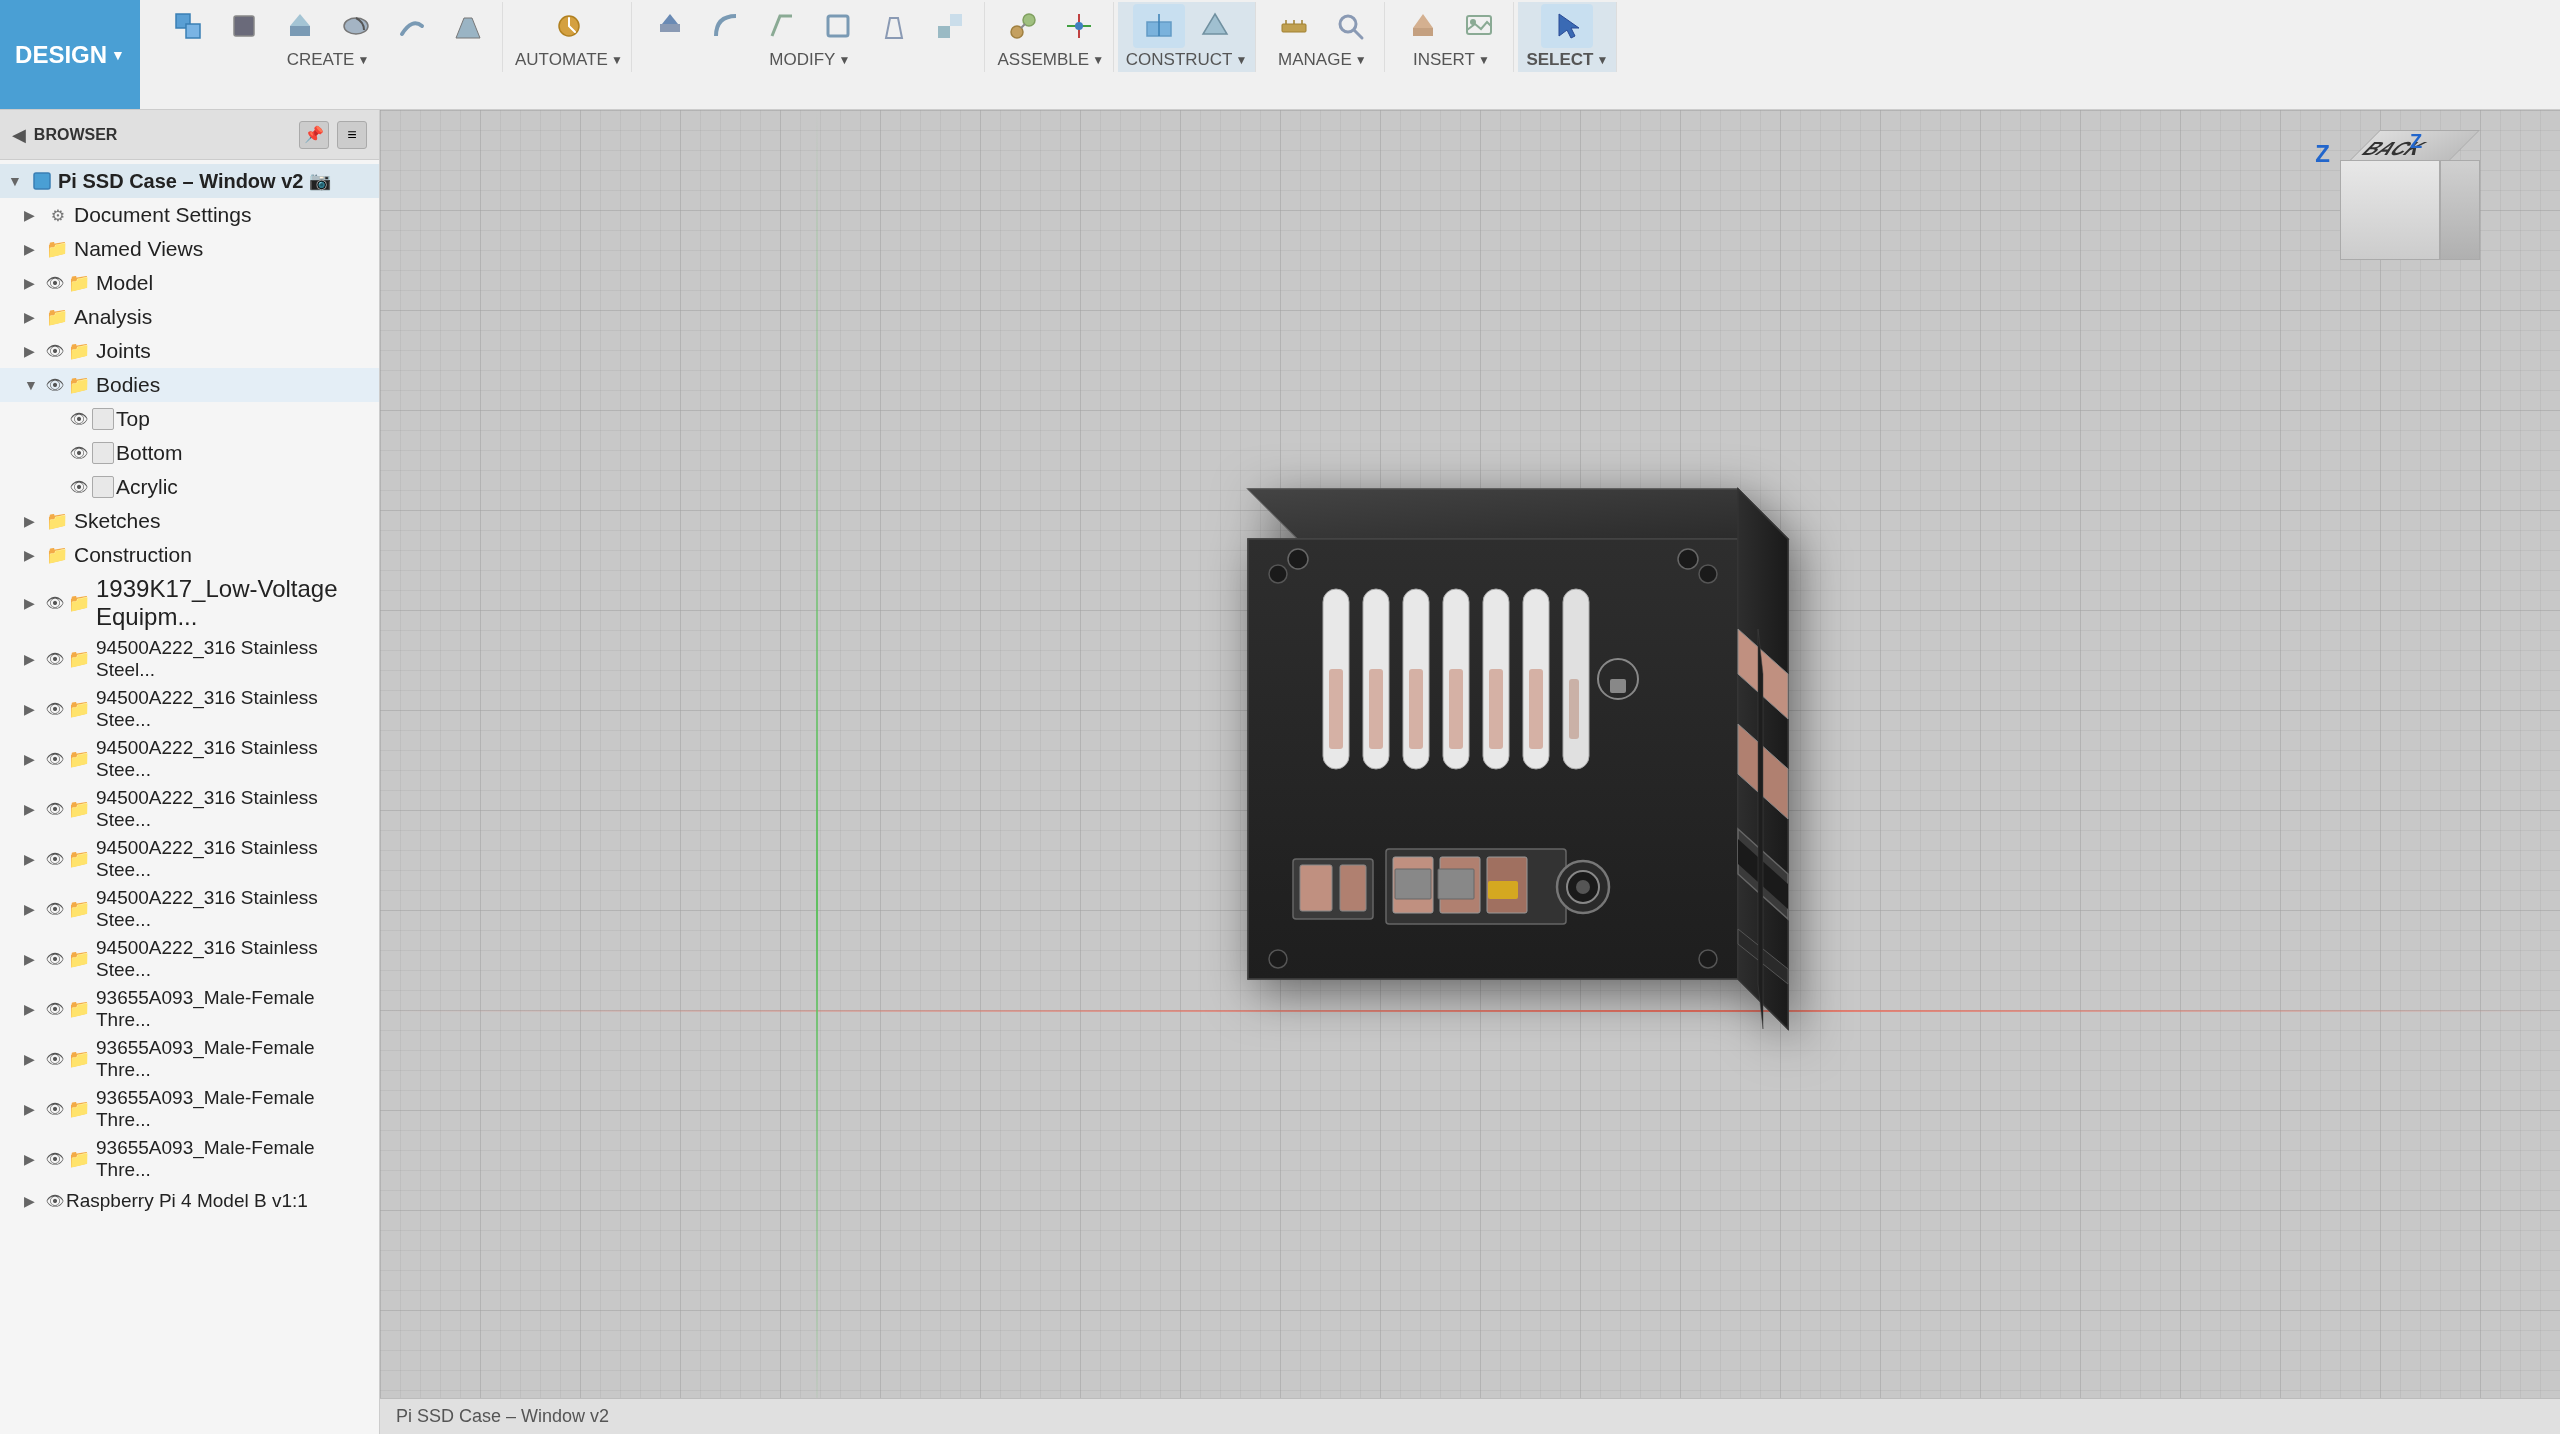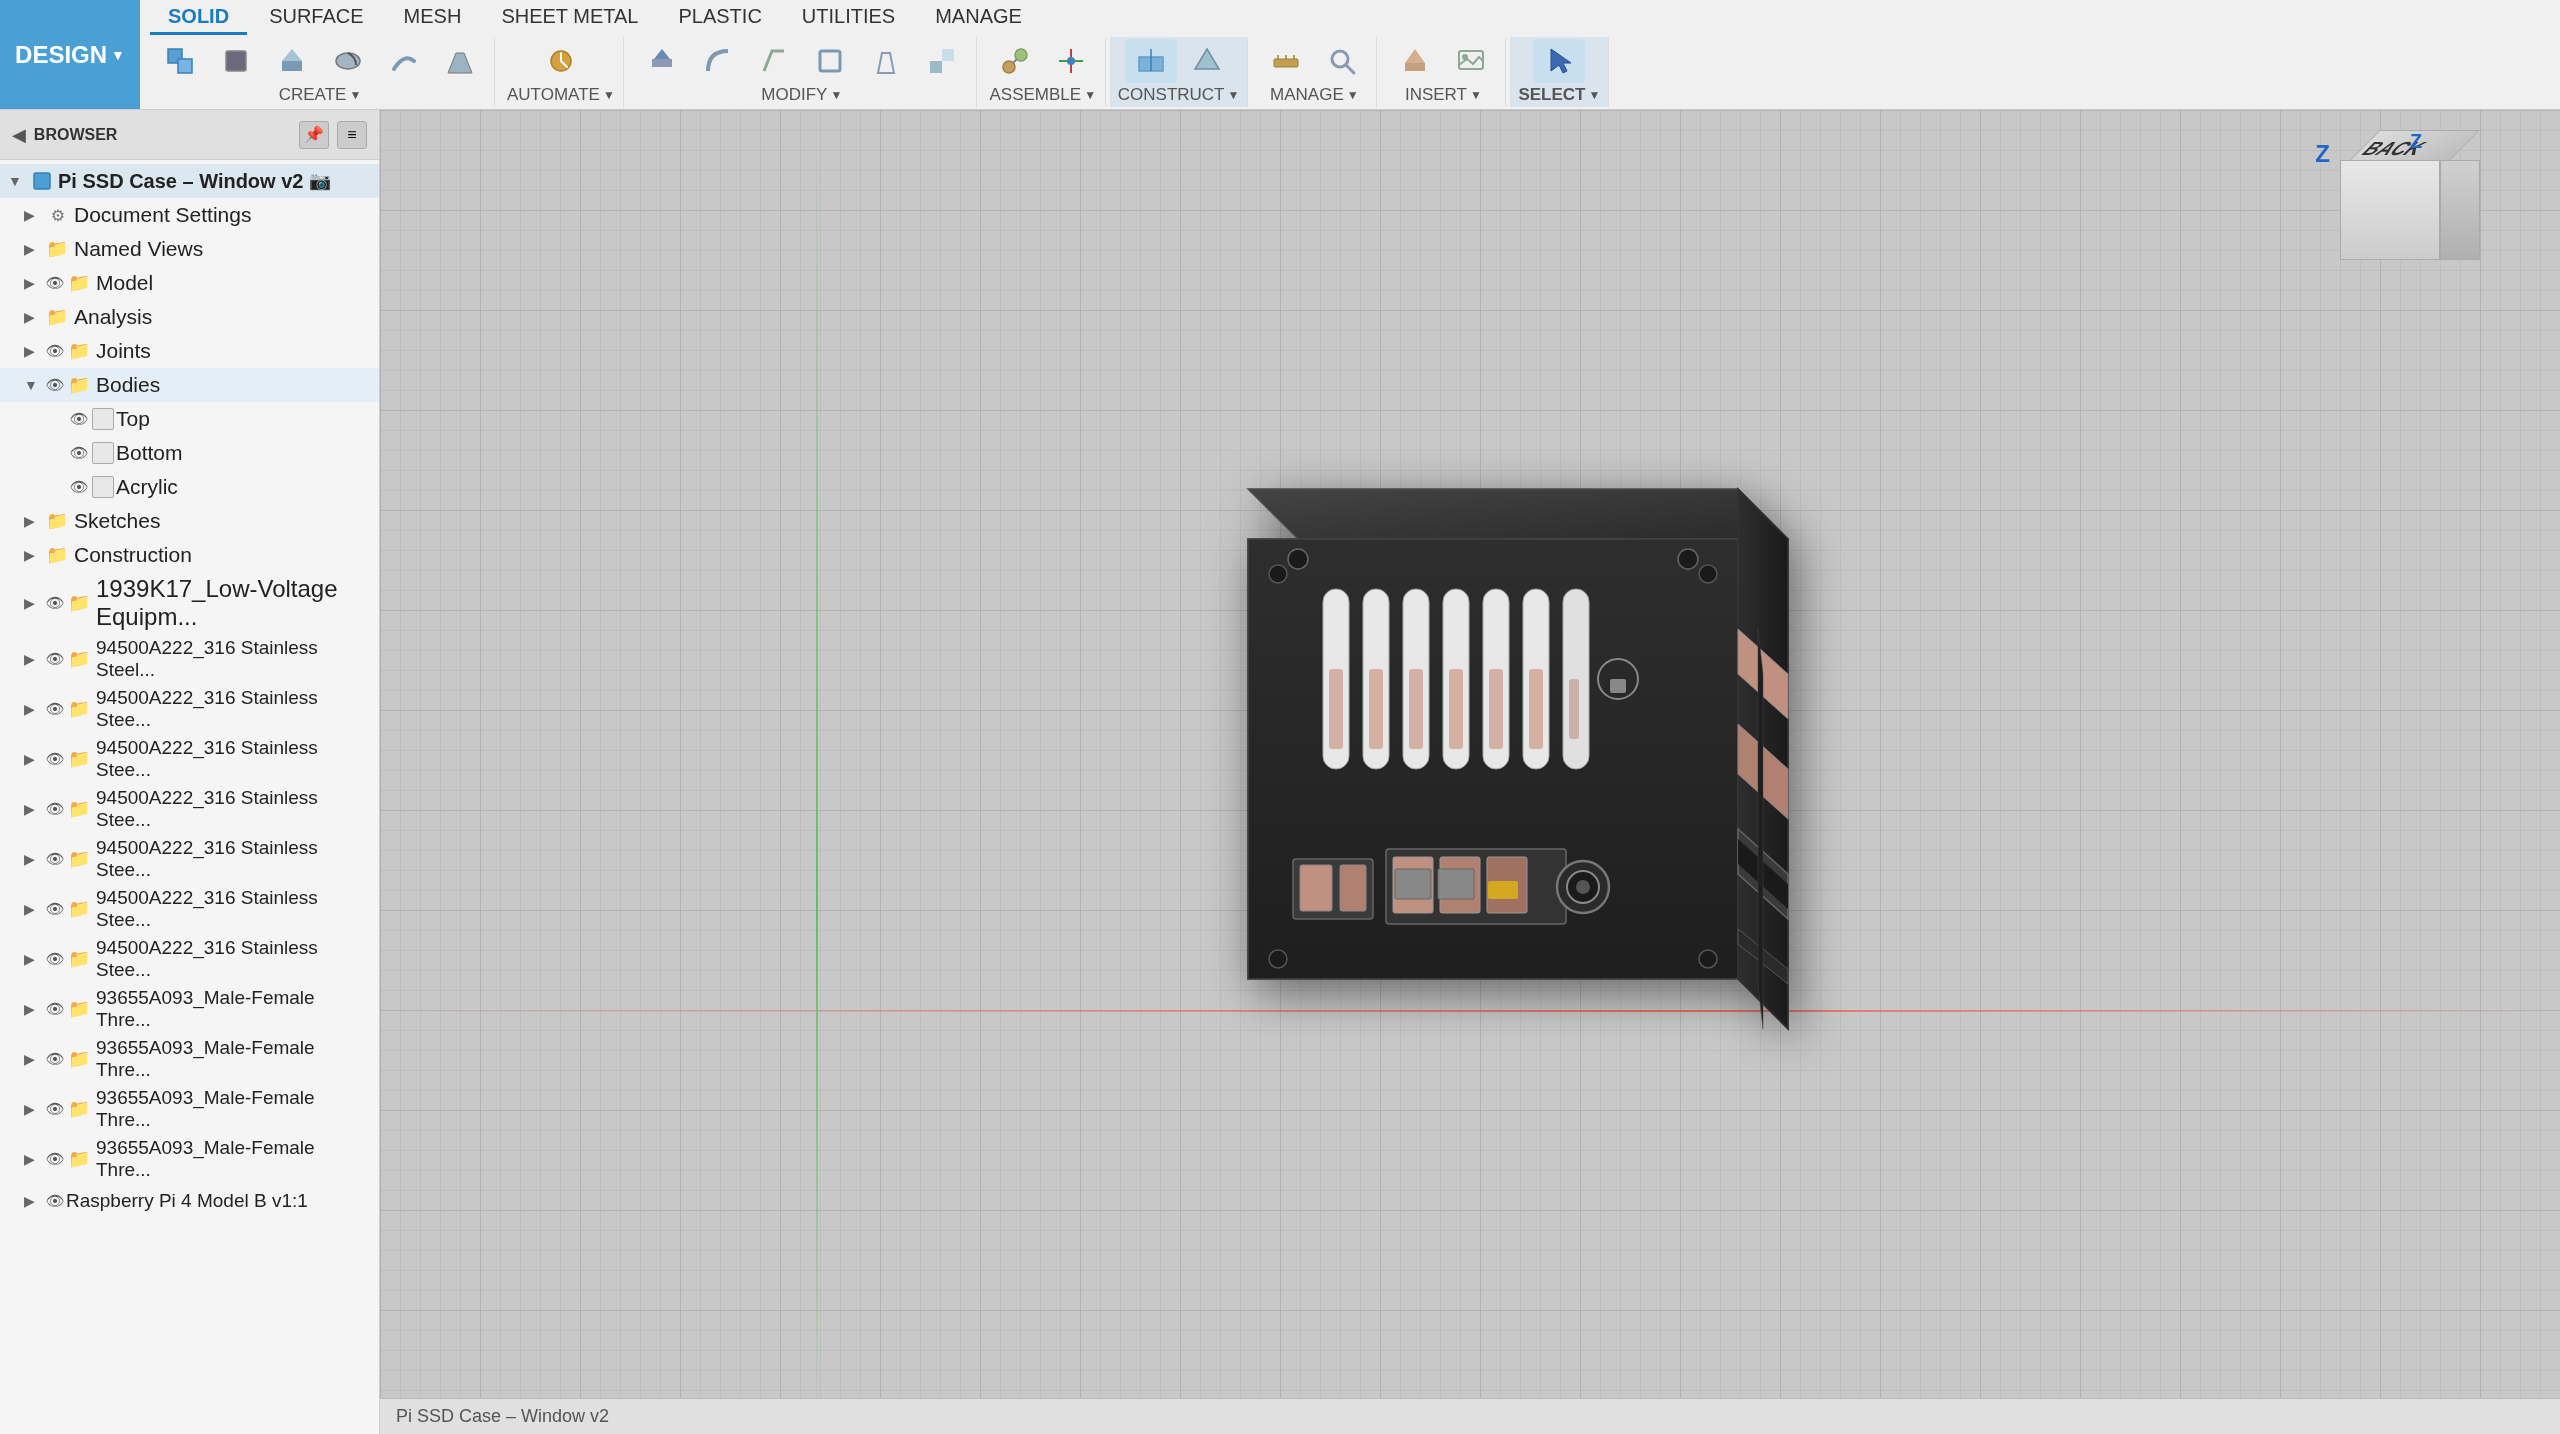--- a/index.html
+++ b/index.html
@@ -54,22 +54,22 @@
     }
 
     .toolbar-tab.active {
       color: #1a7bbf;
       border-bottom: 3px solid #1a7bbf;
       font-weight: bold;
     }
 
     .toolbar-icons-row {
       display: flex;
-      align-items: center;
-      padding: 2px 6px;
+      align-items: flex-start;
+      padding: 2px 14px;
       gap: 4px;
       flex: 1;
     }
 
     .toolbar-section {
       display: flex;
       flex-direction: column;
       align-items: center;
       padding: 2px 8px;
       border-right: 1px solid #ddd;
@@ -377,29 +377,20 @@
 
 <div id="toolbar">
 
   <div id="design-btn">
     <span>DESIGN</span>
     <span style="font-size:14px; margin-left:4px;">▼</span>
   </div>
 
   <div style="display:flex; flex-direction:column; flex:1;">
 
-    <div class="toolbar-tabs">
-      <div class="toolbar-tab active">SOLID</div>
-      <div class="toolbar-tab">SURFACE</div>
-      <div class="toolbar-tab">MESH</div>
-      <div class="toolbar-tab">SHEET METAL</div>
-      <div class="toolbar-tab">PLASTIC</div>
-      <div class="toolbar-tab">UTILITIES</div>
-      <div class="toolbar-tab">MANAGE</div>
-    </div>
 
     <div class="toolbar-icons-row">
 
       <div class="toolbar-section">
         <div class="toolbar-section-icons">
           <div class="tool-icon">
             <svg viewBox="0 0 32 32" fill="none">
                 <rect x="4" y="4" width="14" height="14" fill="#5a9fd4" stroke="#3a7fb4" stroke-width="1.5"></rect>
                 <rect x="14" y="14" width="14" height="14" fill="#7ab4e4" stroke="#3a7fb4" stroke-width="1.5"></rect>
               </svg>

